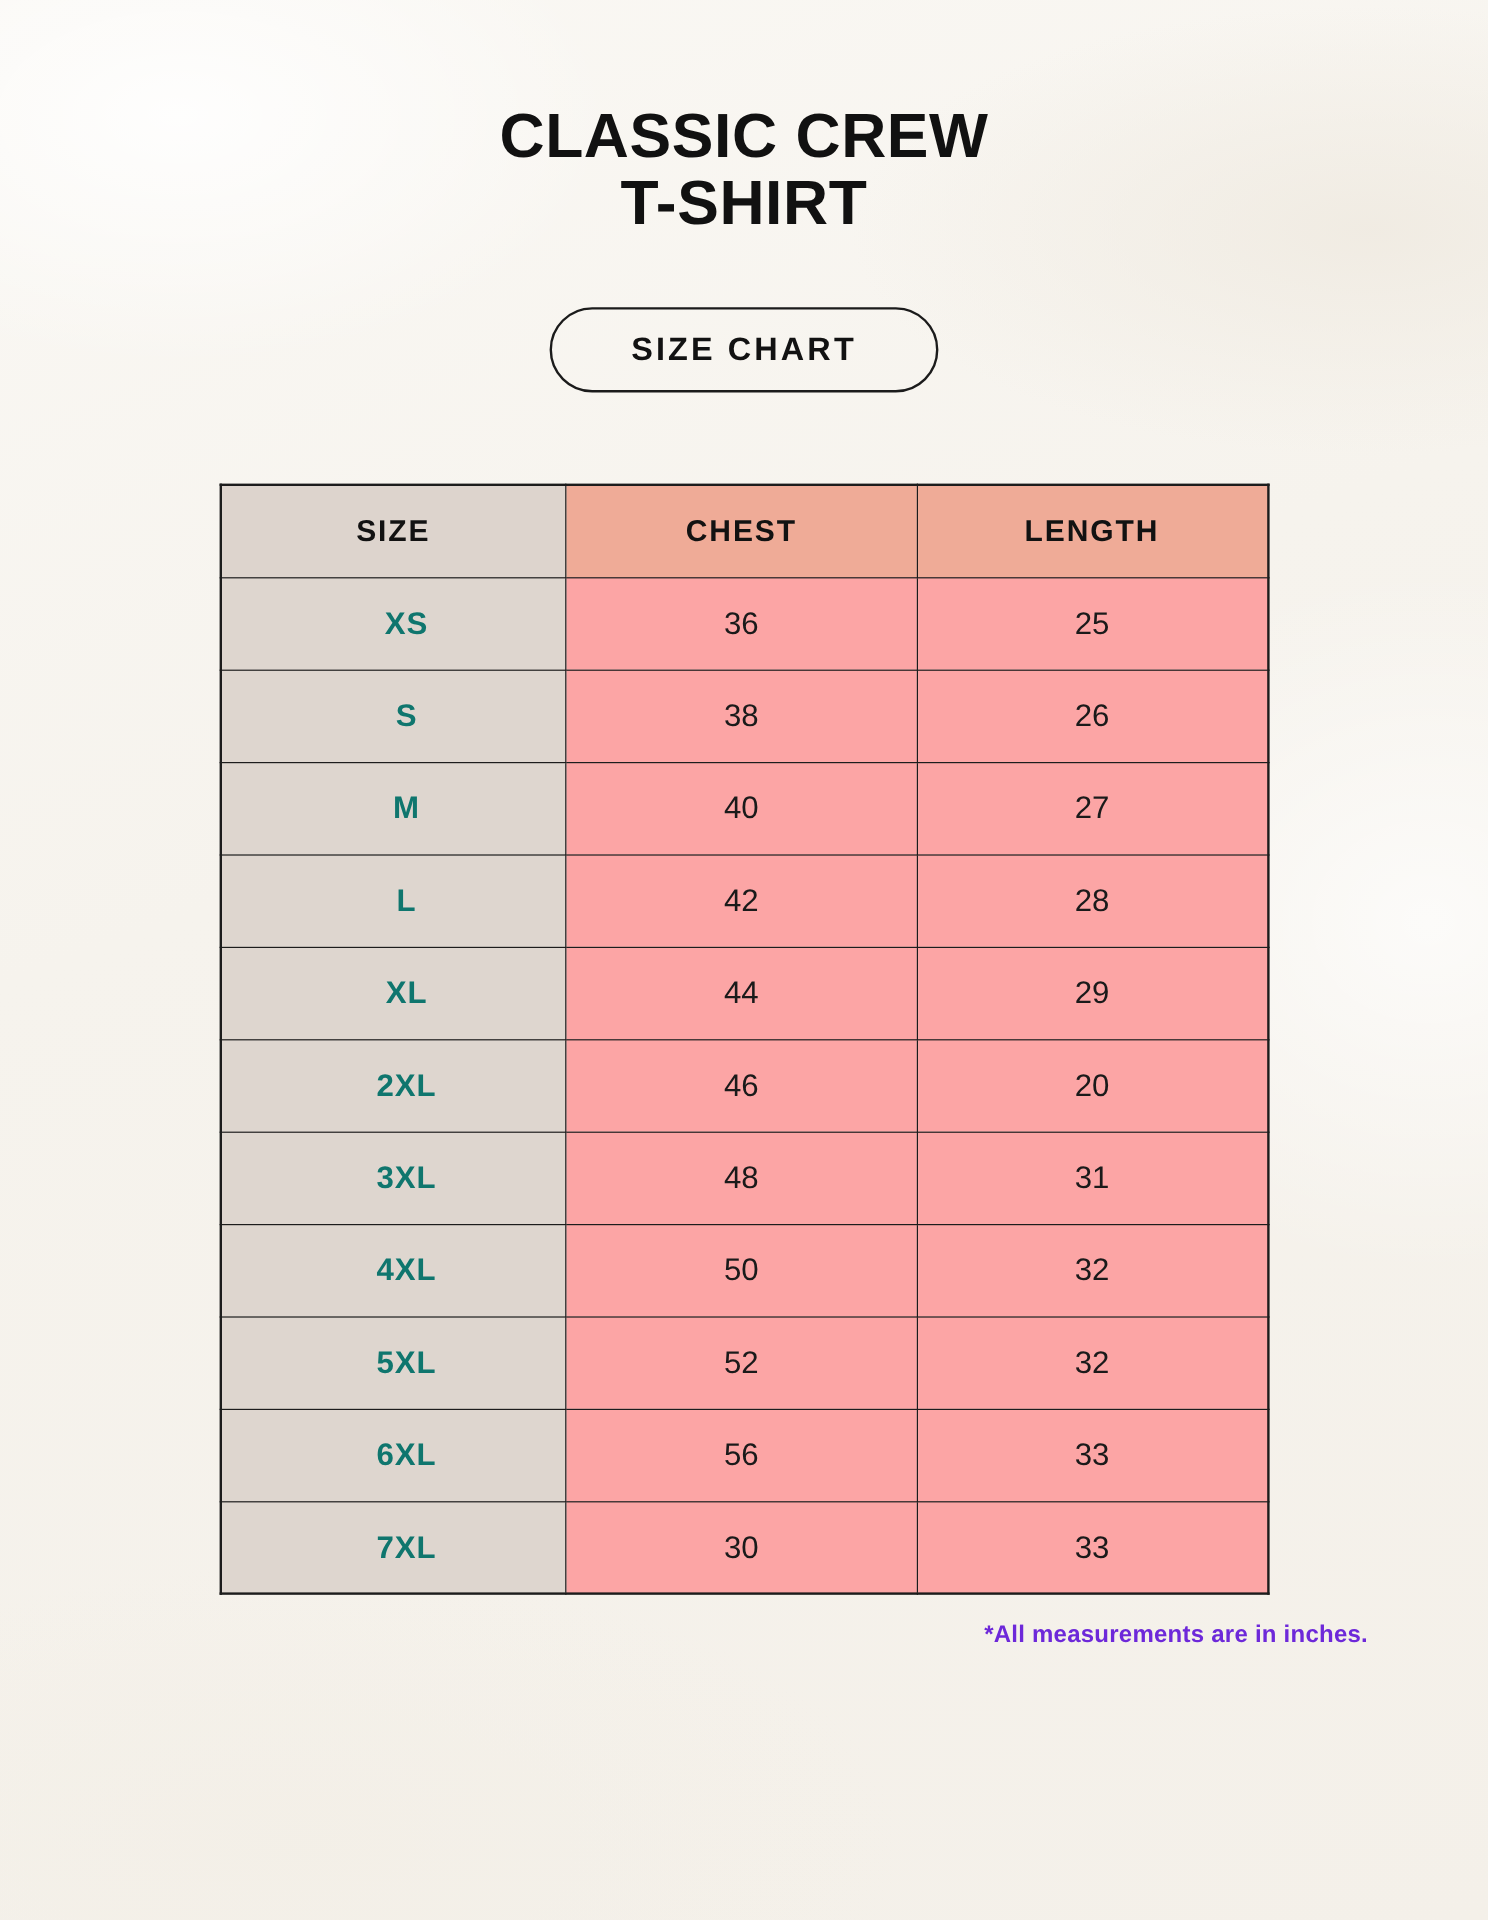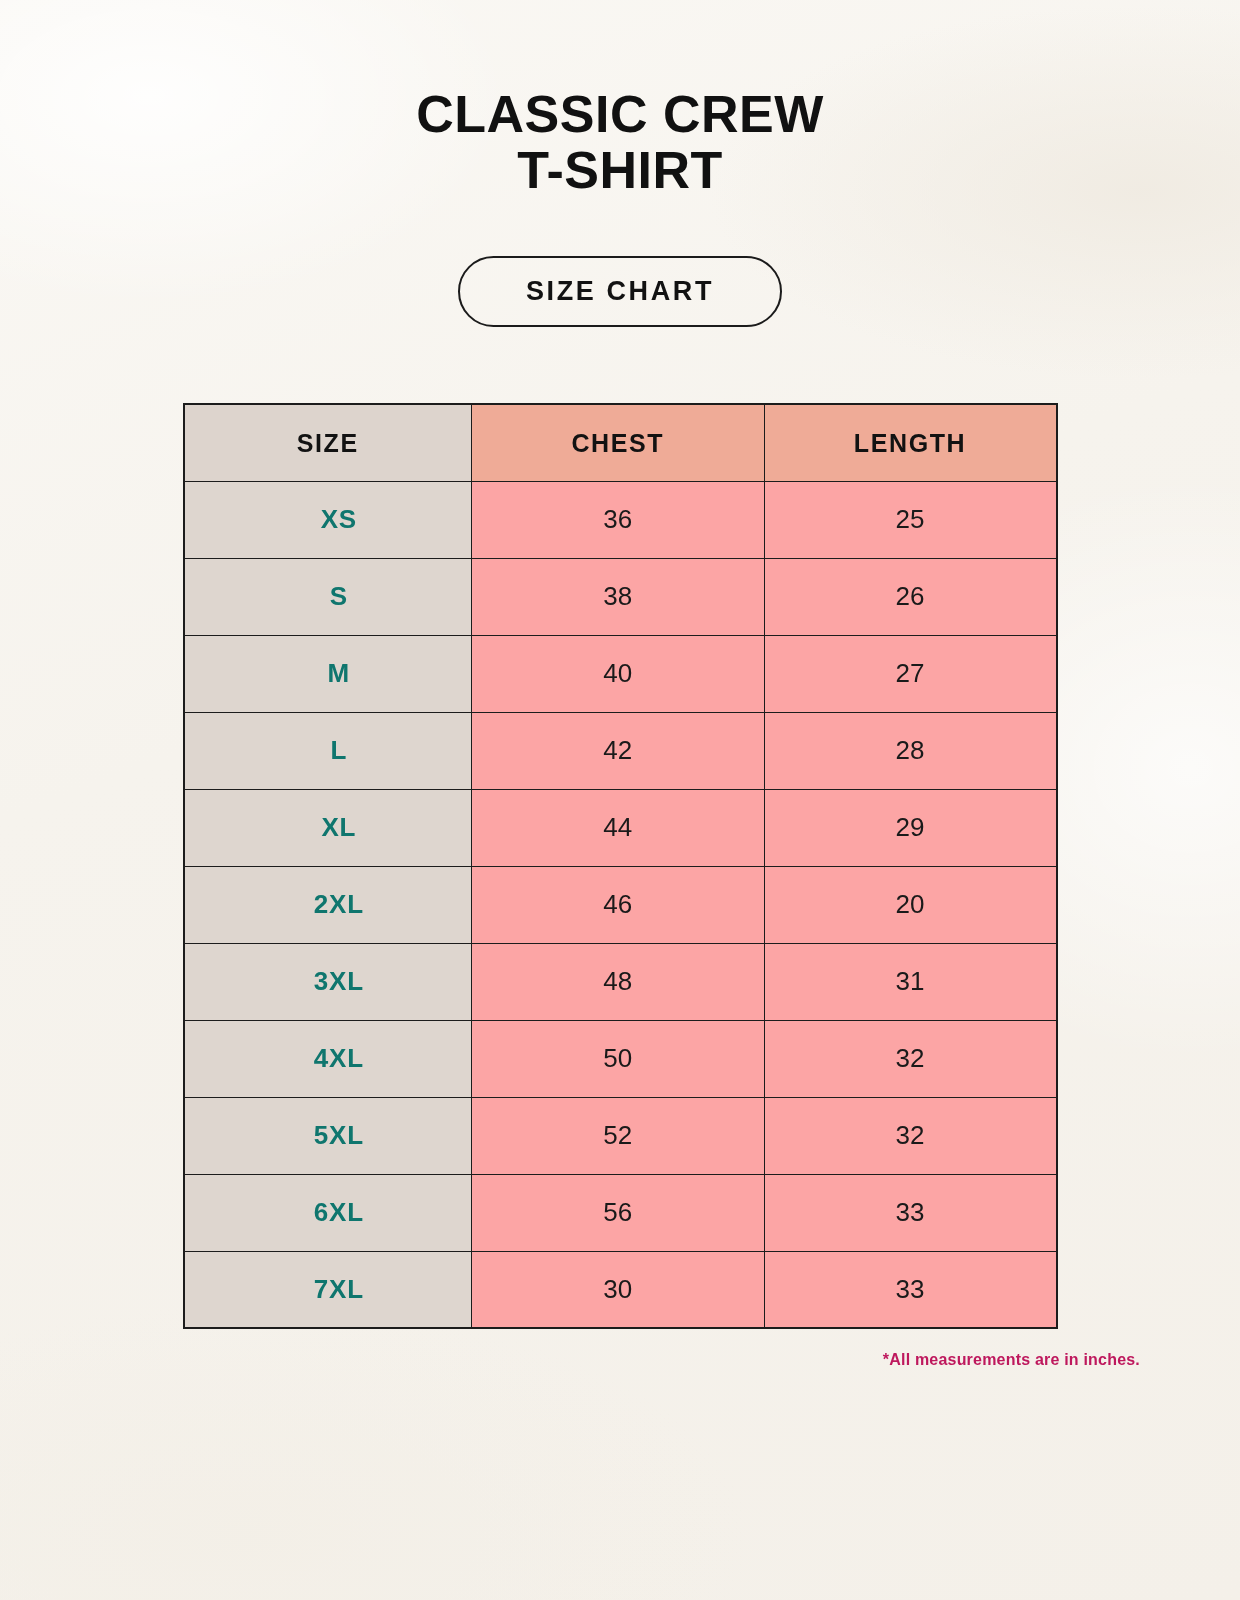--- a/index.html
+++ b/index.html
@@ -103,23 +103,23 @@
     background: #fca5a5;
     font-weight: 400;
     font-size: 26px;
     color: #1a1a1a;
   }
 
   .footnote {
     width: 1040px;
     margin: 22px auto 0;
     text-align: right;
-    font-size: 16px;
-    font-weight: 700;
-    color: #be185d;
+    font-size: 20px;
+    font-weight: 700;
+    color: #6d28d9;
     letter-spacing: 0.2px;
   }
 </style>
 </head>
 <body>
 
 <div class="bg-wash"></div>
 
 <div class="page">
 

